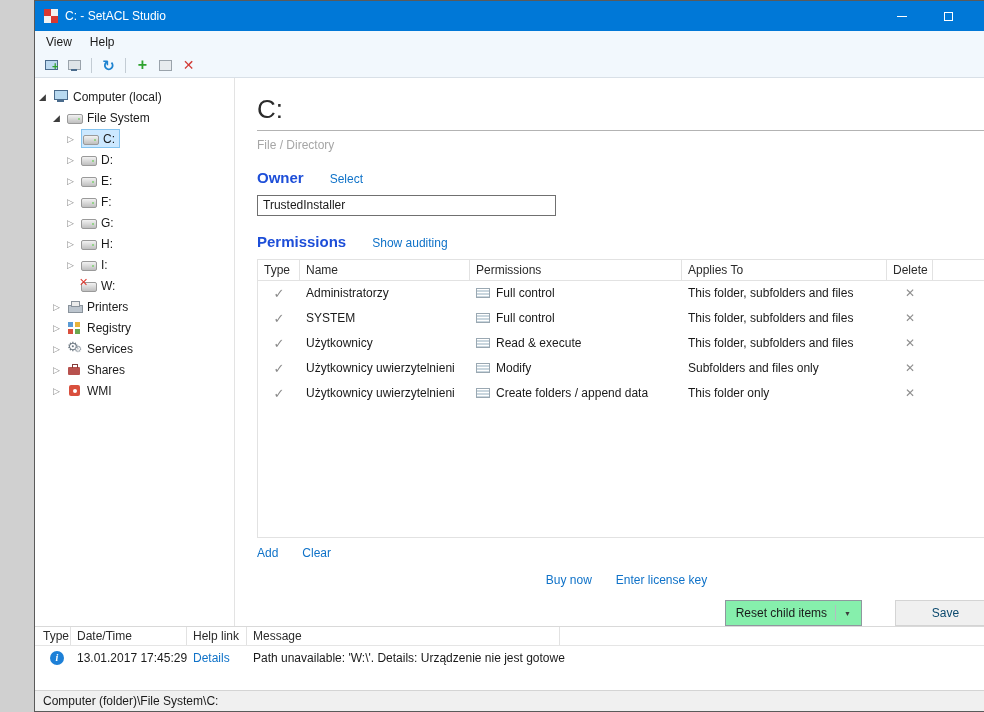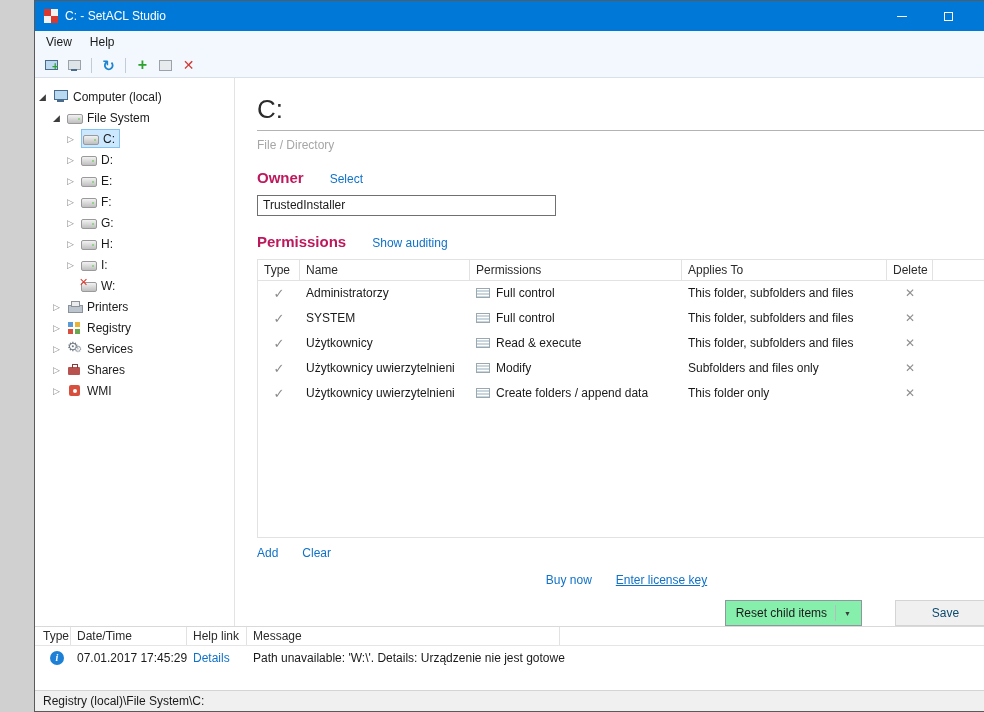--- a/index.html
+++ b/index.html
@@ -61,39 +61,39 @@
   .ti.shares::after { content: ""; position: absolute; left: 5px; top: 2px; width: 4px; height: 3px; border: 1px solid #833a37; border-bottom: none; }
   .ti.wmi::before { content: ""; position: absolute; left: 2px; top: 2px; width: 11px; height: 11px; background: #d94f3d; border-radius: 2px; }
   .ti.wmi::after { content: ""; position: absolute; left: 5.5px; top: 5.5px; width: 4px; height: 4px; background: #fff; border-radius: 50%; }
 
   
   .main { flex: 1; min-width: 0; background: #fff; padding: 16px 21px 0 22px; display: flex; flex-direction: column; overflow: hidden; }
   .page-title { font-size: 26px; font-weight: 400; color: #2b2b2b; }
   .title-rule { border-bottom: 1px solid #b3b3b3; margin-top: 5px; }
   .page-subtitle { color: #a6a6a6; margin-top: 7px; }
   .section-head { display: flex; align-items: baseline; gap: 26px; margin-top: 17px; }
-  .section-title { font-size: 15px; font-weight: bold; color: #be185d; }
+  .section-title { font-size: 15px; font-weight: bold; color: #1d4ed8; }
   .link { color: #0f72c8; text-decoration: none; cursor: pointer; }
   .owner-input { margin-top: 9px; width: 299px; height: 21px; border: 1px solid #707070; padding: 2px 5px; font: 12px "Liberation Sans", sans-serif; color: #1a1a1a; }
 
   .perm-table { margin-top: 9px; border: 1px solid #e2e2e2; height: 283px; display: flex; flex-direction: column; overflow: hidden; }
   .pt-header { display: grid; grid-template-columns: 42px 170px 212px 205px 46px 1fr; border-bottom: 1px solid #e2e2e2; flex: none; }
   .pt-header .pt-hcell { padding: 3px 6px; border-right: 1px solid #e2e2e2; color: #2b2b2b; }
   .pt-header .pt-hcell:last-child { border-right: none; }
   .pt-row { display: grid; grid-template-columns: 42px 170px 212px 205px 46px 1fr; height: 25px; align-items: center; flex: none; }
   .pt-cell { padding: 0 6px; overflow: hidden; white-space: nowrap; }
   .check { color: #8a8a8a; font-size: 13px; text-align: center; padding: 0; }
   .perm-cell { display: flex; align-items: center; gap: 6px; }
   .perm-icon { display: inline-block; width: 14px; height: 10px; border: 1px solid #9aa8b2; background: repeating-linear-gradient(#ffffff 0 1px, #c9d6de 1px 3px); flex: none; }
   .del-x { color: #8f8f8f; text-align: center; font-size: 12px; padding: 0; }
 
   .table-links { display: flex; gap: 24px; margin-top: 8px; }
   .license-row { display: flex; align-items: center; justify-content: center; gap: 24px; margin-top: 13px; }
   .trial-badge { background: #fbd870; border: 1px solid #edc253; color: #9c5700; padding: 2px 10px; }
-  .enter-key { text-decoration: underline; }
+  .enter-key { }
   .buttons-row { display: flex; justify-content: flex-end; align-items: center; gap: 33px; margin-top: 13px; }
   .btn { height: 26px; border: 1px solid #8f979e; background: #86efac; font: 12px "Liberation Sans", sans-serif; display: flex; align-items: center; padding: 0 10px; color: #1a1a1a; }
   .reset-btn { gap: 8px; }
   .btn-sep { width: 1px; height: 16px; background: #b4bcc2; }
   .dd-arrow { font-size: 7px; color: #3c3c3c; }
   .save-btn { width: 101px; justify-content: center; background: #f0f0f0; border-color: #d4d4d4; color: #0c4a6e; }
 
   
   .log { flex: none; height: 64px; border-top: 1px solid #d9d9d9; background: #fff; overflow: hidden; }
   .log-header { display: grid; grid-template-columns: 36px 116px 60px 313px 1fr; height: 19px; border-bottom: 1px solid #e5e5e5; }
@@ -359,23 +359,23 @@
       <div class="log-hcell">Type</div>
       <div class="log-hcell">Date/Time</div>
       <div class="log-hcell">Help link</div>
       <div class="log-hcell">Message</div>
       <div class="log-hcell"></div>
     </div>
     <div class="log-row">
       <div class="log-cell">
           <span class="info-icon"></span>
         </div>
-      <div class="log-cell">07.01.2017 17:45:29</div>
+      <div class="log-cell">13.01.2017 17:45:29</div>
       <div class="log-cell"><span class="link">Details</span></div>
       <div class="log-cell">Path unavailable: 'W:\'. Details: Urządzenie nie jest gotowe</div>
     </div>
   </div>
 
   <div class="statusbar">
-    <span>Registry (local)\File System\C:</span>
+    <span>Computer (folder)\File System\C:</span>
   </div>
 
 </div>
 
 </body></html>

